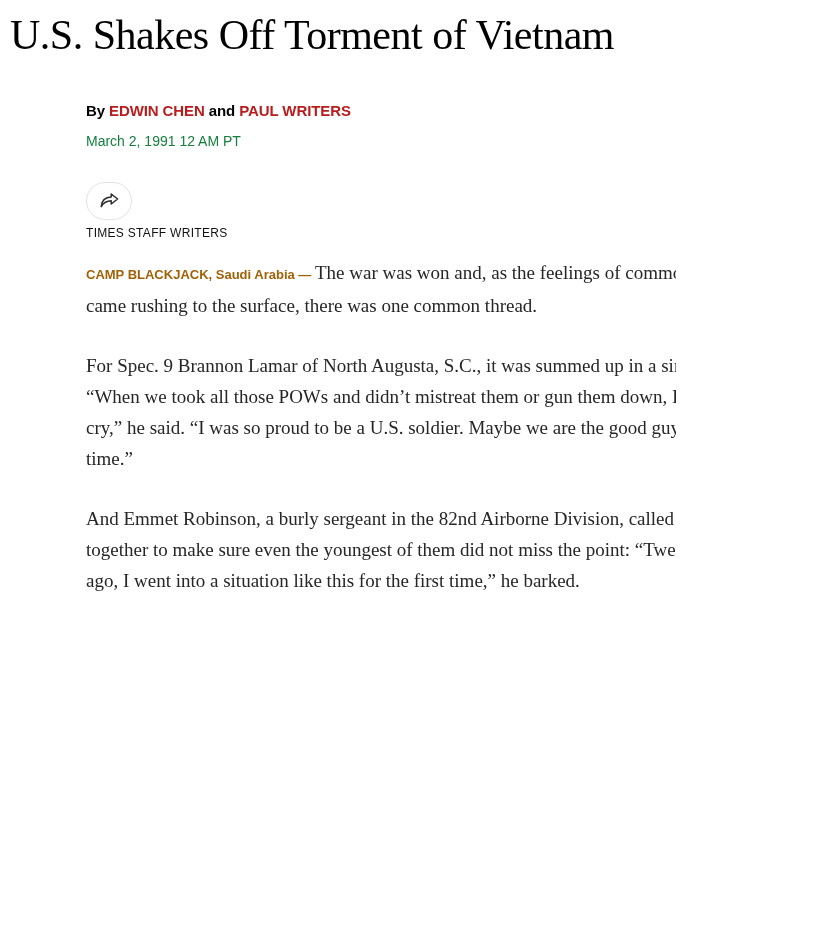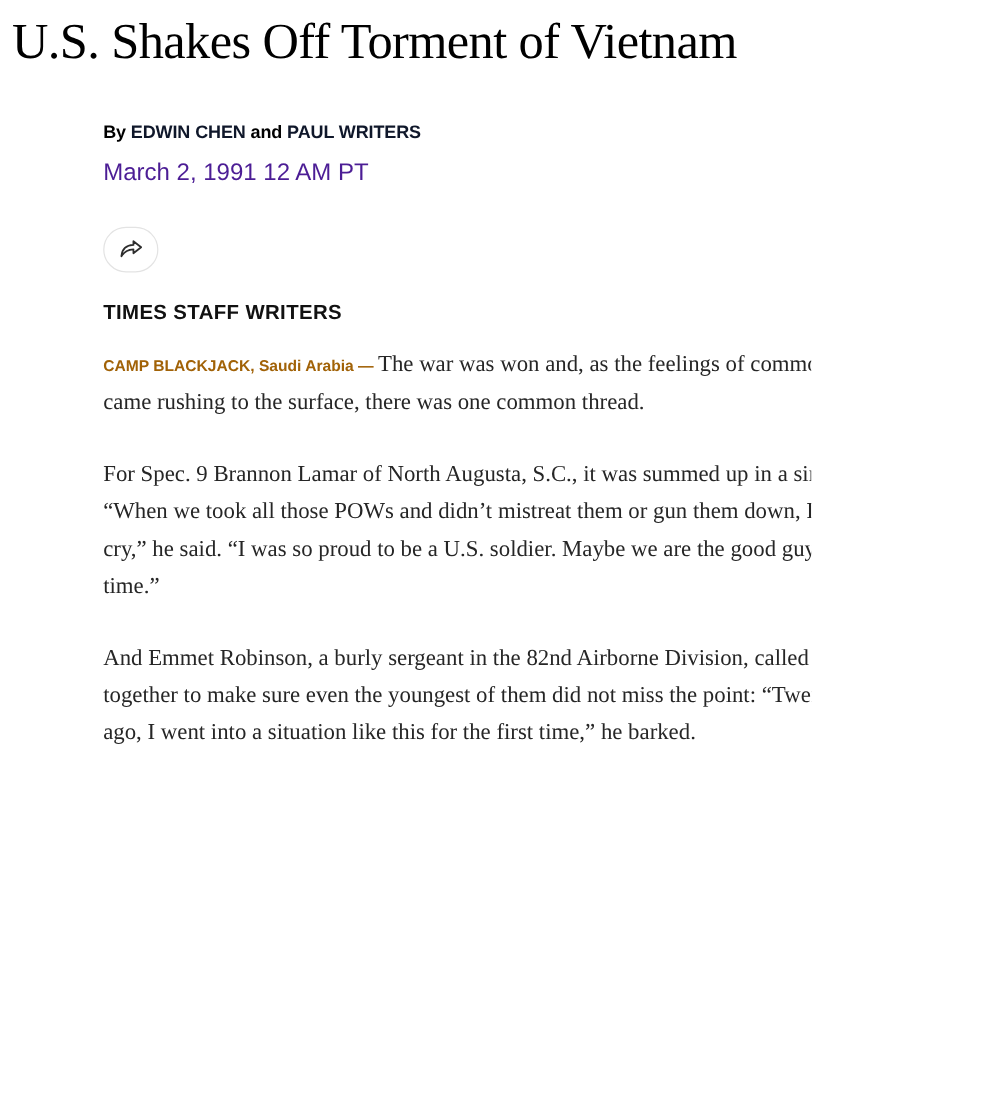--- a/index.html
+++ b/index.html
@@ -33,46 +33,46 @@
     width: 682px;
   }
   .byline {
     margin-top: 43px;
     font-family: "Liberation Sans", sans-serif;
     font-weight: 700;
     font-size: 15px;
     letter-spacing: -0.1px;
     color: #000;
   }
-  .byline .author { color: #0f172a; cursor: pointer; }
+  .byline .author { color: #b91c1c; cursor: pointer; }
   .timestamp {
     margin-top: 14px;
     font-family: "Liberation Sans", sans-serif;
-    font-size: 20px;
-    color: #4c1d95;
+    font-size: 14px;
+    color: #15803d;
   }
   .share-btn {
     margin-top: 33px;
     width: 46px;
     height: 38px;
     border: 1px solid #e3e3e3;
     border-radius: 19px;
     background: #fff;
     display: flex;
     align-items: center;
     justify-content: center;
     padding: 0;
     cursor: pointer;
   }
   .share-btn svg { display: block; }
   .staff-label {
-    margin-top: 24px;
+    margin-top: 6px;
     font-family: "Liberation Sans", sans-serif;
-    font-weight: 700;
-    font-size: 17px;
+    font-weight: 400;
+    font-size: 12px;
     letter-spacing: 0.3px;
     color: #111;
   }
   .body-p {
     margin: 29px 0 0 0;
     font-family: "Liberation Serif", serif;
     font-size: 19px;
     line-height: 31px;
     color: #262626;
   }

